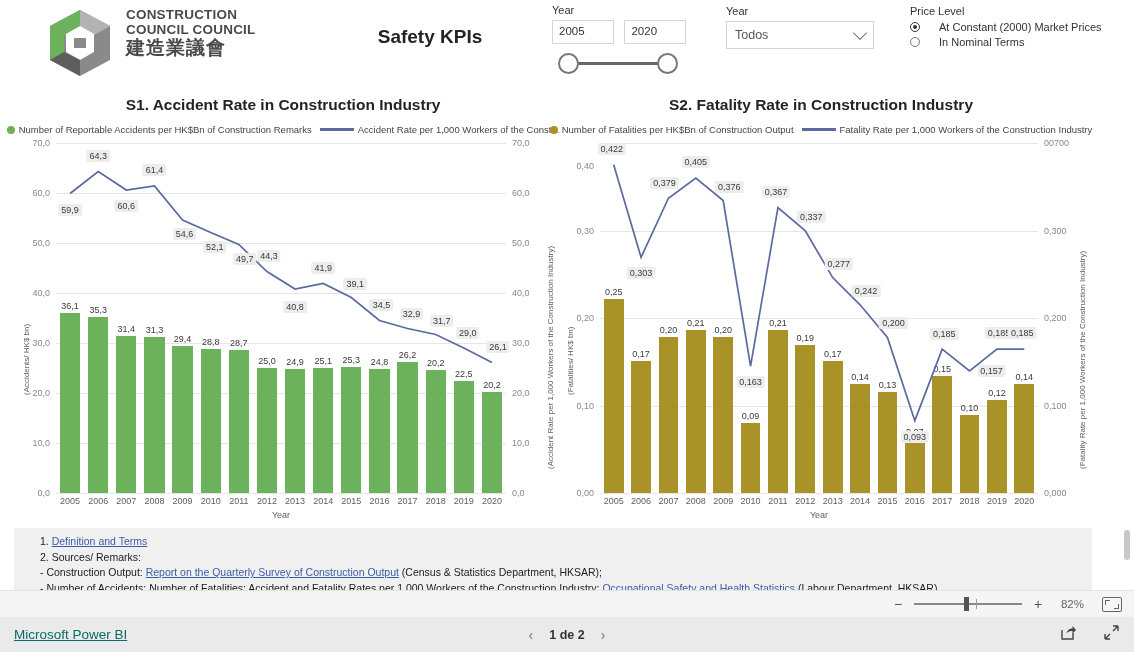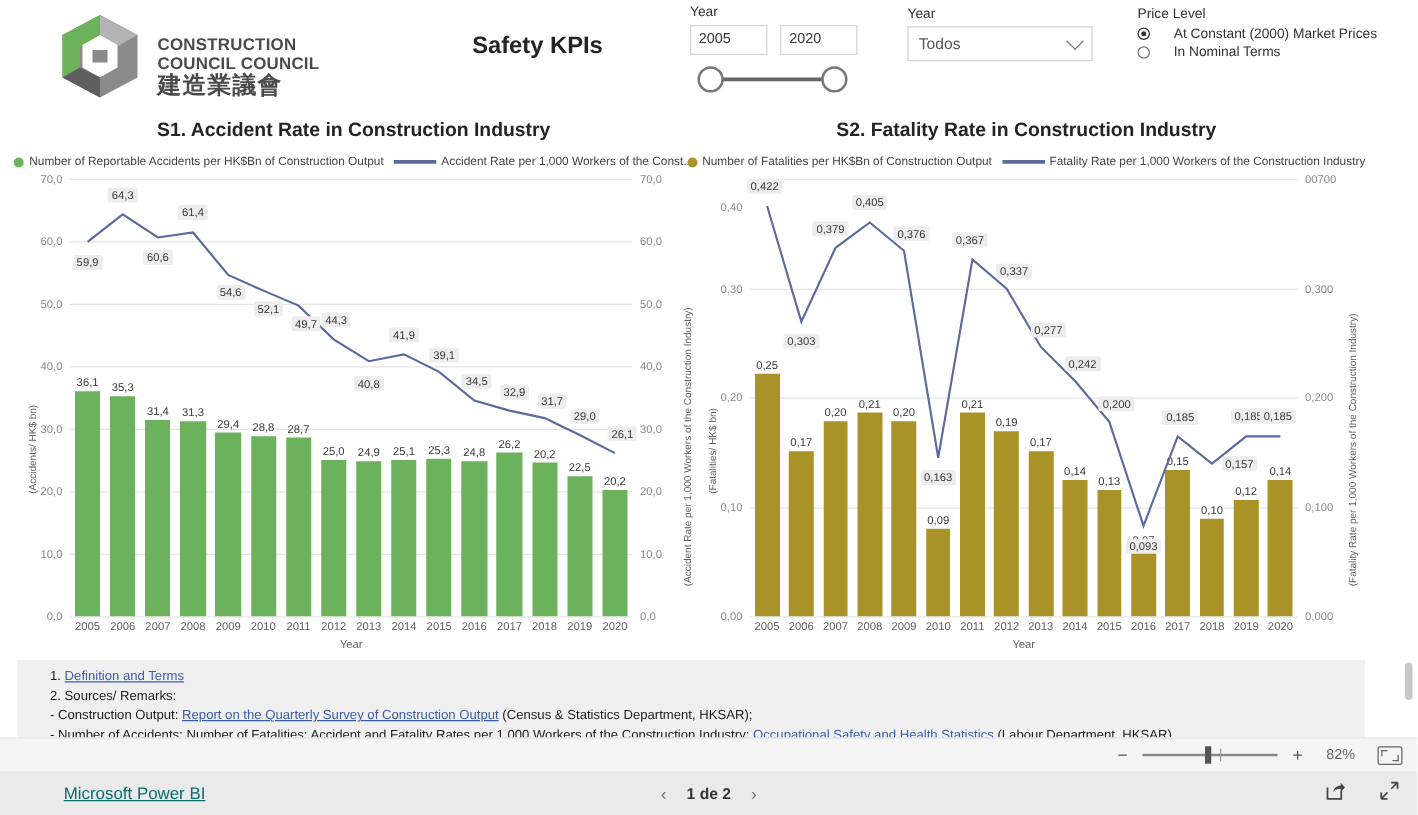--- a/index.html
+++ b/index.html
@@ -6,21 +6,21 @@
   html, body {
     margin: 0; padding: 0;
     width: 1134px; height: 652px;
     font-family: "Liberation Sans", sans-serif;
     background: #ffffff;
     overflow: hidden;
   }
   #page { position: relative; width: 1134px; height: 652px; background:#fff; }
 
   
-  .logo-wrap { position:absolute; left:44px; top:8px; width:250px; height:72px; display:flex; align-items:flex-end; }
+  .logo-wrap { position:absolute; left:44px; top:8px; width:250px; height:72px; display:flex; align-items:flex-start; }
   .logo-mark { width:72px; height:70px; position:relative; flex:0 0 auto; }
   .logo-text { margin-left:10px; line-height:1.08; }
   .logo-l1, .logo-l2 { font-size:13.5px; font-weight:bold; color:#4a4a4a; letter-spacing:.2px; }
   .logo-cn { font-size:19px; font-weight:bold; color:#4a4a4a; letter-spacing:1px; margin-top:1px; }
 
   .page-title {
     position:absolute; left:300px; top:26px; width:260px;
     text-align:center; font-size:19px; font-weight:bold; color:#252423;
   }
 
@@ -105,21 +105,21 @@
   .ztick { position:absolute; left:62px; top:2px; width:1px; height:10px; background:#999; }
   .zpct { font-size:11.5px; color:#666; min-width:30px; text-align:right; }
   .fitbtn { width:20px; height:15px; border:1.5px solid #666; border-radius:2px; margin-left:8px; position:relative; }
   .fitbtn::before, .fitbtn::after {
     content:""; position:absolute; width:4px; height:4px; border:1.5px solid #666;
   }
   .fitbtn::before { left:2px; top:2px; border-right:none; border-bottom:none; }
   .fitbtn::after { right:2px; bottom:2px; border-left:none; border-top:none; }
 
   .statusbar { position:absolute; left:0; top:617px; width:1134px; height:35px; background:#eaeaea;
-               display:flex; align-items:center;padding-left:37px; }
+               display:flex; align-items:center; }
   .pbi-link { margin-left:14px; font-size:13.5px; color:#0a6b6b; text-decoration:underline; }
   .pager { position:absolute; left:50%; transform:translateX(-50%); display:flex; align-items:center; gap:16px; }
   .pg-arrow { font-size:14px; color:#777; }
   .pg-text { font-size:12.5px; font-weight:bold; color:#333; }
   .right-icons { position:absolute; right:14px; display:flex; align-items:center; gap:26px; }
 </style>
 </head>
 <body>
 
 <div id="page">
@@ -175,21 +175,21 @@
       <span class="radio"></span>
       <span class="radio-lbl">In Nominal Terms</span>
     </div>
   </div>
 
   <div class="panel panel-left">
     <div class="chart-title">S1. Accident Rate in Construction Industry</div>
     <div class="legend">
       <div class="legend-item">
         <span class="dot" style="background:#6CB25D"></span>
-        <span>Number of Reportable Accidents per HK$Bn of Construction Output</span>
+        <span>Number of Reportable Accidents per HK$Bn of Construction Remarks</span>
       </div>
       <div class="legend-item">
         <span class="dash" style="background:#5A6A9E"></span>
         <span>Accident Rate per 1,000 Workers of the Const...</span>
       </div>
     </div>
     <div class="plot" id="plot-s1" style="margin-left:42px; margin-right:46px;">
         <div class="grid-line" style="top: 350px;"></div>
         <div class="axis-lbl left" style="top: 350px;">0,0</div>
         <div class="axis-lbl right" style="top: 350px;">0,0</div>

